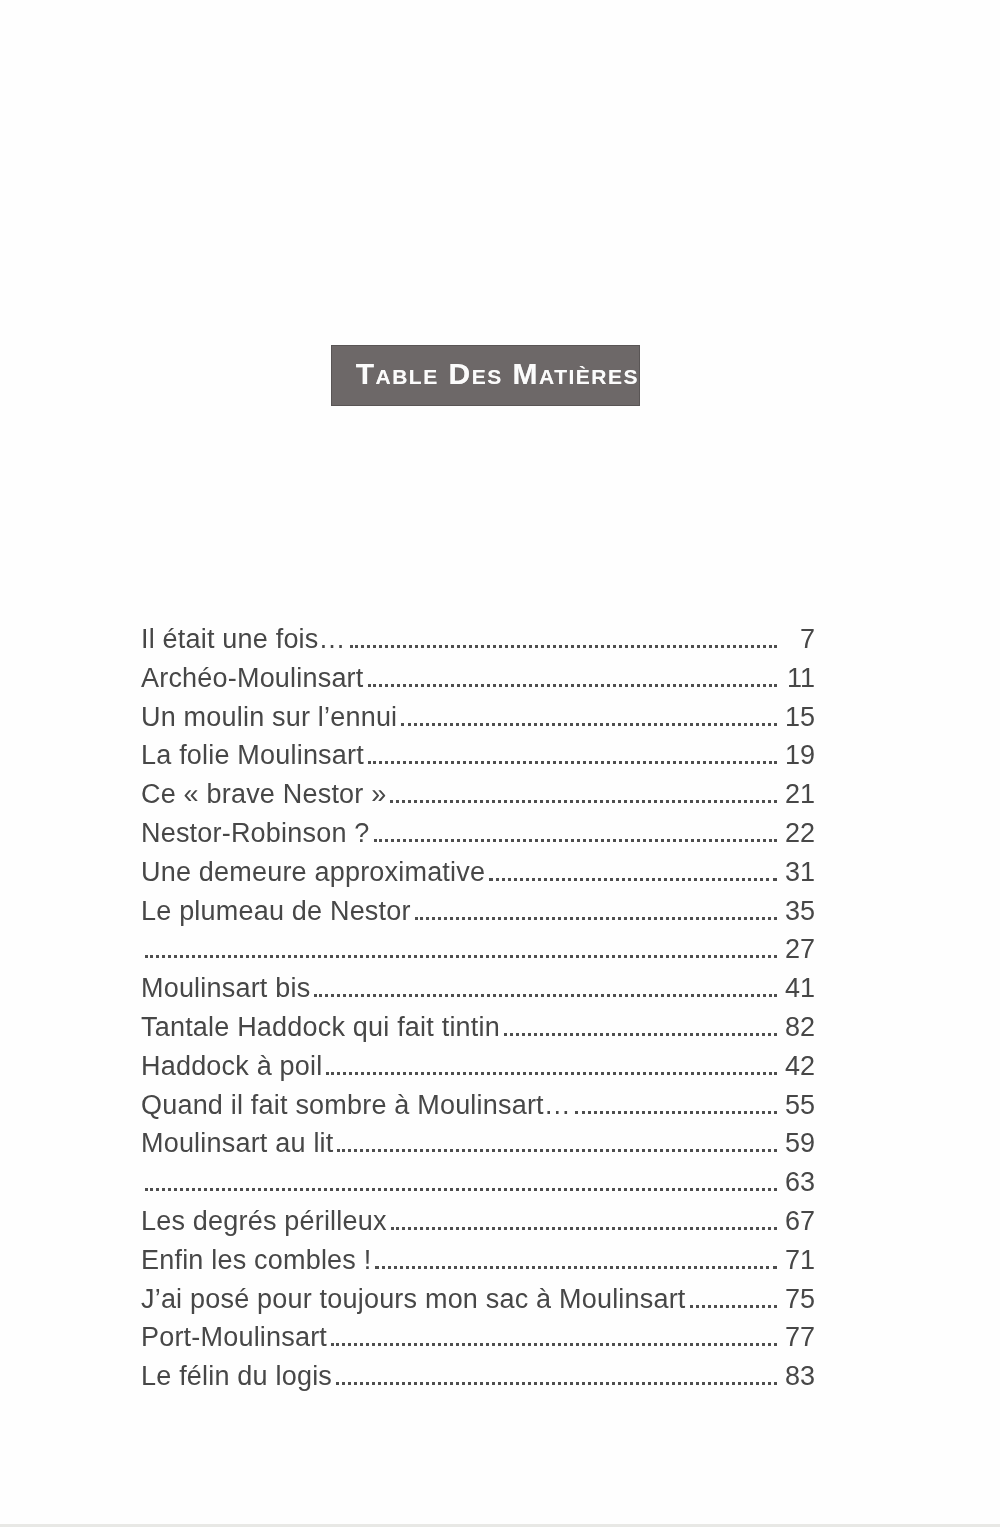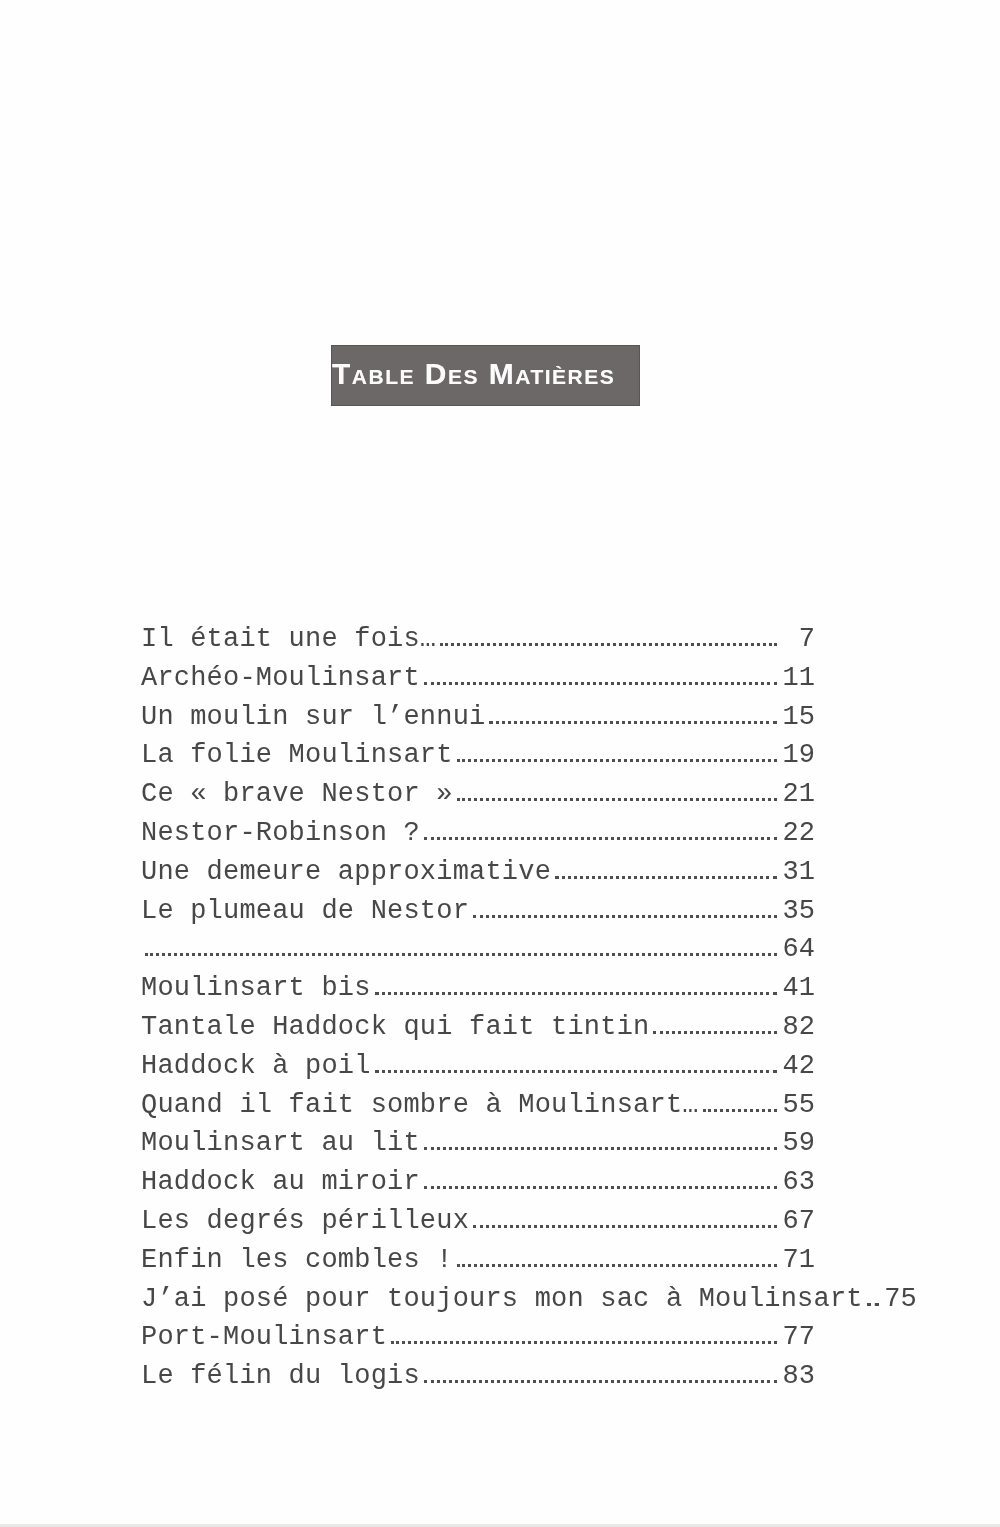--- a/index.html
+++ b/index.html
@@ -20,21 +20,21 @@
     position: absolute;
     left: 331px;
     top: 345px;
     width: 309px;
     height: 61px;
     background: var(--header_bg, #6d6868);
     border: 1px solid rgba(0,0,0,0.18);
     box-sizing: border-box;
     display: flex;
     align-items: center;
-    justify-content: flex-start;
+    justify-content: flex-end;
   }
   .header-banner .header-title {
     color: var(--header_text, #fbfbfb);
     font-size: 30px;
     font-weight: 700;
     font-variant: small-caps;
     letter-spacing: 1.5px;
     line-height: 1;
     padding-bottom: 4px;
     text-shadow: 0 0 0.5px rgba(255,255,255,0.6);
@@ -46,21 +46,20 @@
     left: 141px;
     top: 624px;
     width: 674px;
   }
   .toc-row {
     display: flex;
     align-items: baseline;
     height: 38.8px;
     color: var(--body_text, #474747);
     font-size: 27px;
-    font-family: Liberation Mono, monospace;
   }
   .toc-title {
     white-space: nowrap;
     letter-spacing: 0.2px;
   }
   .toc-dots {
     flex: 1;
     border-bottom: 3px dotted var(--leader_dot, #4e4e4e);
     margin: 0 4px 0 4px;
     min-width: 12px;
@@ -125,21 +124,21 @@
     <span class="toc-dots"></span>
     <span class="toc-page">31</span>
   </div>
     <div class="toc-row">
     <span class="toc-title">Le plumeau de Nestor</span>
     <span class="toc-dots"></span>
     <span class="toc-page">35</span>
   </div>
     <div class="toc-row">
     <span class="toc-dots"></span>
-    <span class="toc-page">64</span>
+    <span class="toc-page">27</span>
   </div>
     <div class="toc-row">
     <span class="toc-title">Moulinsart bis</span>
     <span class="toc-dots"></span>
     <span class="toc-page">41</span>
   </div>
     <div class="toc-row">
     <span class="toc-title">Tantale Haddock qui fait tintin</span>
     <span class="toc-dots"></span>
     <span class="toc-page">82</span>
@@ -153,21 +152,20 @@
     <span class="toc-title">Quand il fait sombre à Moulinsart…</span>
     <span class="toc-dots"></span>
     <span class="toc-page">55</span>
   </div>
     <div class="toc-row">
     <span class="toc-title">Moulinsart au lit</span>
     <span class="toc-dots"></span>
     <span class="toc-page">59</span>
   </div>
     <div class="toc-row">
-    <span class="toc-title">Haddock au miroir</span>
     <span class="toc-dots"></span>
     <span class="toc-page">63</span>
   </div>
     <div class="toc-row">
     <span class="toc-title">Les degrés périlleux</span>
     <span class="toc-dots"></span>
     <span class="toc-page">67</span>
   </div>
     <div class="toc-row">
     <span class="toc-title">Enfin les combles !</span>

